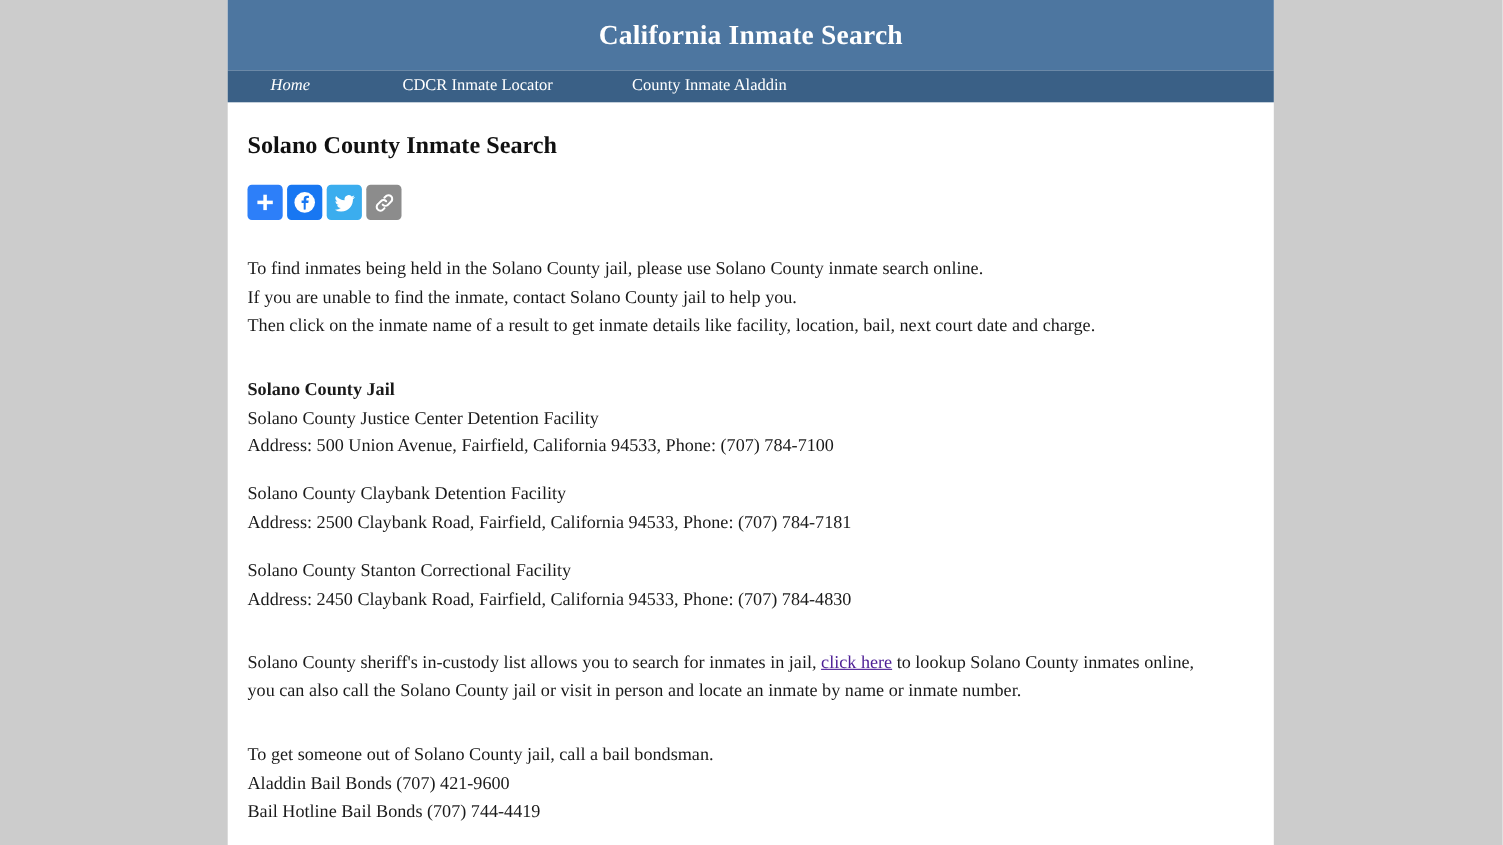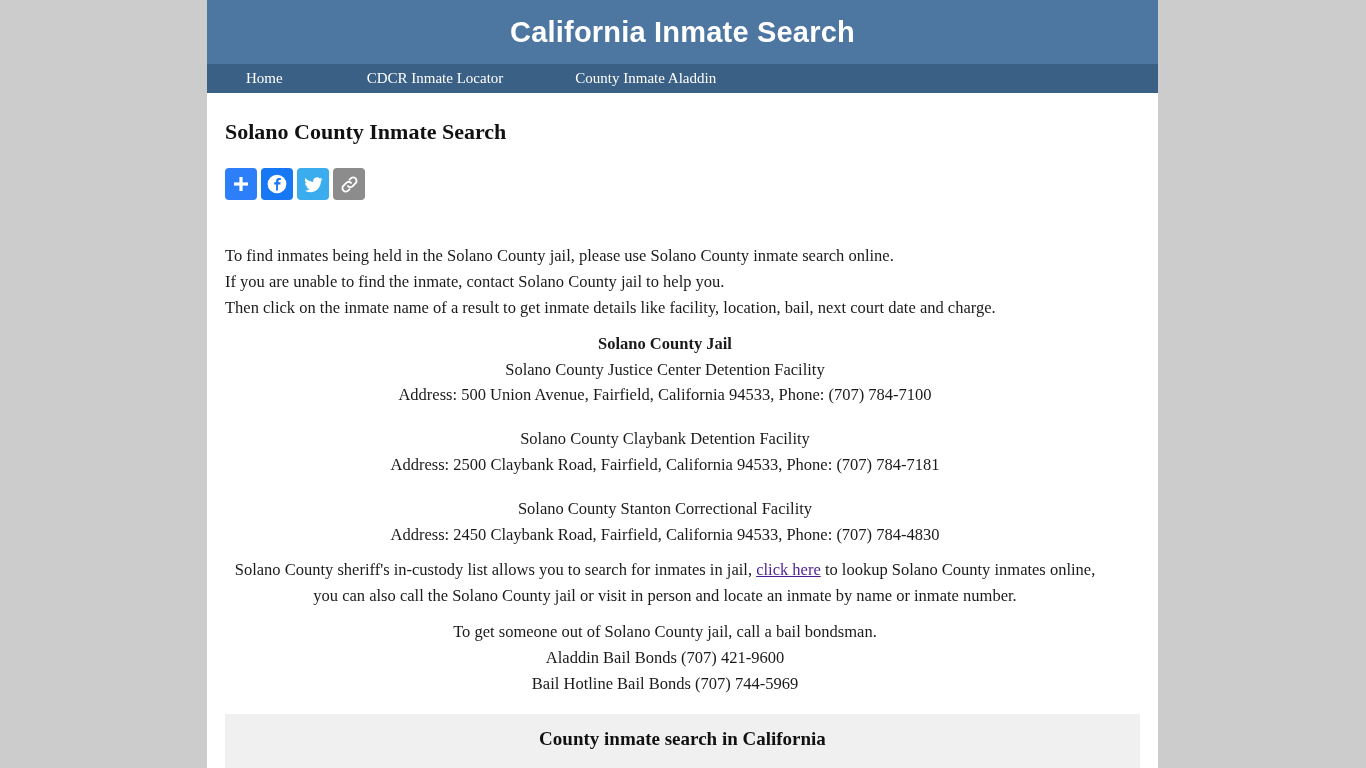--- a/index.html
+++ b/index.html
@@ -28,23 +28,23 @@
   
   .site-header {
     background: #4d76a0;
     height: 64px;
     display: flex;
     align-items: center;
     justify-content: center;
   }
   .site-title {
     color: #ffffff;
-    font-family: Liberation Sans, sans-serif;
-    font-weight: bold;
-    font-size: 29px;
+    font-family: Liberation Serif, serif;
+    font-weight: bold;
+    font-size: 25px;
     letter-spacing: 0.2px;
     margin: 0;
     line-height: 1;
   }
 
   
   .main-nav {
     background: #3a6086;
     height: 29px;
     display: flex;
@@ -53,21 +53,21 @@
   }
   .nav-item {
     color: #ffffff;
     font-family: "Liberation Serif", "DejaVu Serif", serif;
     font-size: 15px;
     text-decoration: none;
     display: inline-block;
     line-height: 29px;
     white-space: nowrap;
   }
-  .nav-item:nth-child(1) { margin-left: 39px; }
+  .nav-item:nth-child(1) { margin-left: 39px; font-style: italic; }
   .nav-item:nth-child(2) { margin-left: 84px; }
   .nav-item:nth-child(3) { margin-left: 72px; }
 
   
   .content {
     padding: 0 18px 0 18px;
   }
   .page-heading {
     font-family: "Liberation Serif", "DejaVu Serif", serif;
     font-size: 22px;
@@ -97,31 +97,31 @@
     padding: 0;
   }
   .share-addthis  { background: #2d7ff9; }
   .share-facebook { background: #1877f2; }
   .share-twitter  { background: #3badee; }
   .share-link     { background: #8c8c8c; }
   .share-btn svg { display: block; }
 
   
   .body-block {
-    margin-top: 43px;
+    margin-top: 31px;
     font-family: "Liberation Serif", "DejaVu Serif", serif;
     font-size: 16.5px;
     color: #1a1a1a;
     line-height: 25.8px;
     max-width: 880px;
   }
   .body-block p {
     margin: 0 0 0 0;
   }
-  .para-gap { margin-top: 10px; text-align: center; }
+  .para-gap { margin-top: 32px; }
   .strong-line {
     font-weight: bold;
   }
   .inline-link {
     color: #4c1d95;
     text-decoration: underline;
   }
   .blank-line { height: 18px; }
 
   
@@ -218,21 +218,21 @@
       <p>Address: 2450 Claybank Road, Fairfield, California 94533, Phone: (707) 784-4830</p>
     </div>
 
     <div class="body-block para-gap">
       <p><span>Solano County sheriff's in-custody list allows you to search for inmates in jail, </span><a class="inline-link" href="#">click here</a><span> to lookup Solano County inmates online, you can also call the Solano County jail or visit in person and locate an inmate by name or inmate number.</span></p>
     </div>
 
     <div class="body-block para-gap">
       <p>To get someone out of Solano County jail, call a bail bondsman.</p>
       <p>Aladdin Bail Bonds (707) 421-9600</p>
-      <p>Bail Hotline Bail Bonds (707) 744-5969</p>
+      <p>Bail Hotline Bail Bonds (707) 744-4419</p>
     </div>
 
   </main>
 
   <section class="bottom-panel">
     <h3 class="bottom-panel-heading">County inmate search in California</h3>
   </section>
 
 </div>
 

